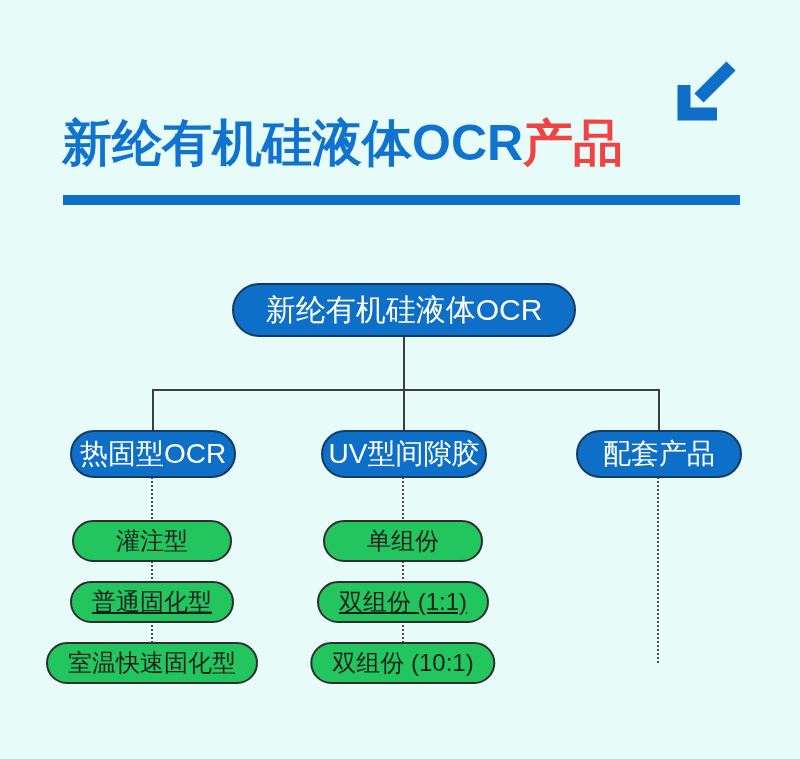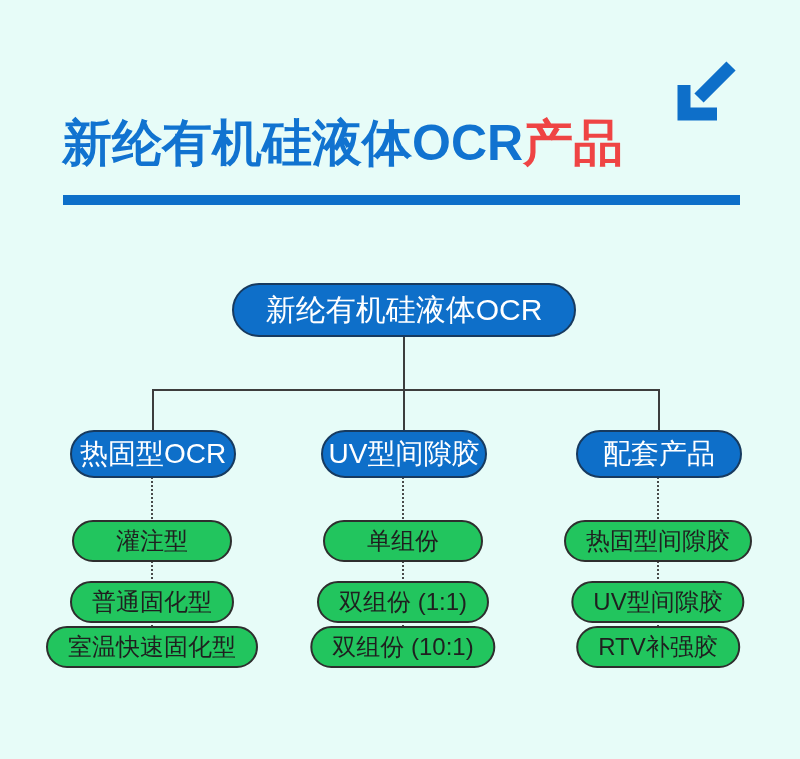--- a/index.html
+++ b/index.html
@@ -35,22 +35,22 @@
   .col-left{left:32px;}
   .col-mid{left:283px;}
   .col-right{left:538px;}
 
   .leaf{position:absolute;left:50%;transform:translateX(-50%);
         display:flex;align-items:center;justify-content:center;
         height:42px;min-width:160px;padding:0 20px;box-sizing:border-box;
         background:#22c55e;border:2px solid #2e2e2e;border-radius:22px;
         color:#1f1f1f;font-size:24px;white-space:nowrap;z-index:2;}
   .row1{top:0;}
-  .row2{top:61px;}
-  .row3{top:106px;}
+  .row2{top:61px;text-decoration:underline;}
+  .row3{top:122px;}
 </style>
 </head>
 <body>
 
 <div class="canvas">
 
   <div class="arrow-wrap">
     <svg width="62" height="62" viewBox="0 0 62 62">
       <path d="M55 6 L23 38" stroke="#0e6fc9" stroke-width="13" fill="none"></path>
       <path d="M8 25 L8 54 L41 54" stroke="#0e6fc9" stroke-width="13" fill="none"></path>
@@ -103,25 +103,14 @@
         <span>单组份</span>
       </div>
     <div class="leaf row2">
         <span>双组份 (1:1)</span>
       </div>
     <div class="leaf row3">
         <span>双组份 (10:1)</span>
       </div>
   </div>
 
-  <div class="col col-right">
-    <div class="leaf row1">
-        <span>热固型间隙胶</span>
-      </div>
-    <div class="leaf row2">
-        <span>UV型间隙胶</span>
-      </div>
-    <div class="leaf row3">
-        <span>RTV补强胶</span>
-      </div>
-  </div>
 
 </div>
 
 </body></html>

